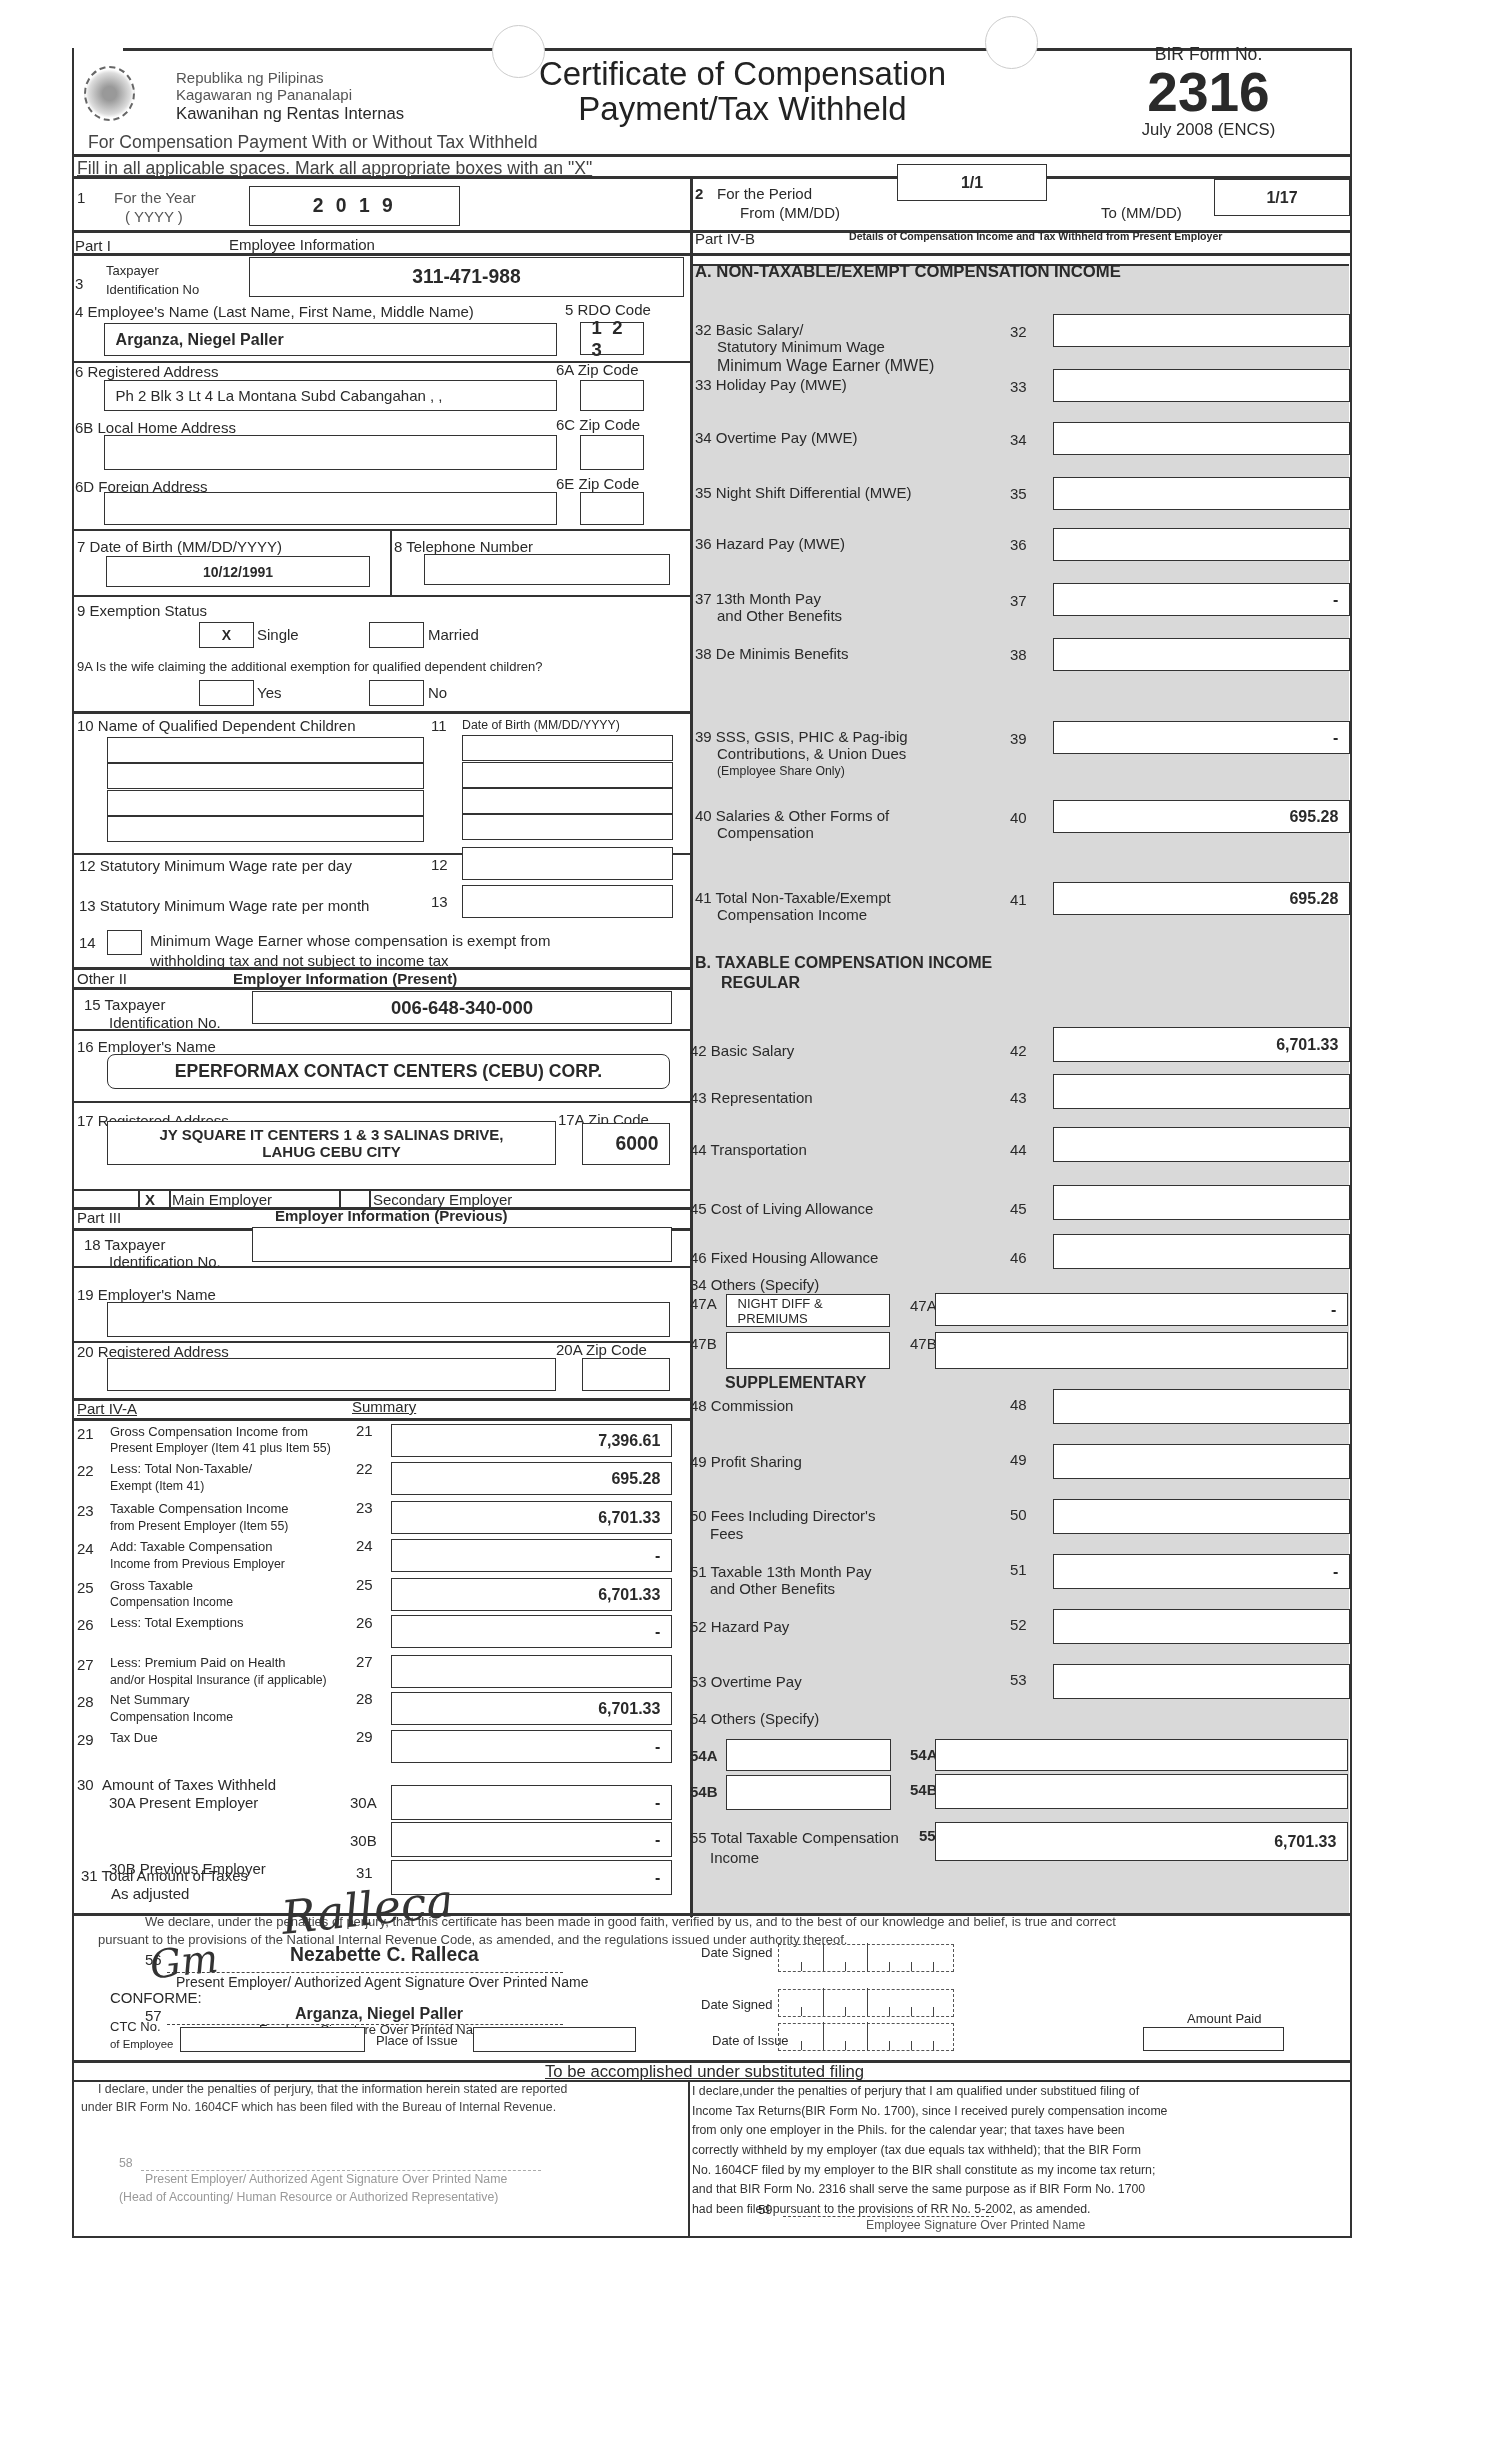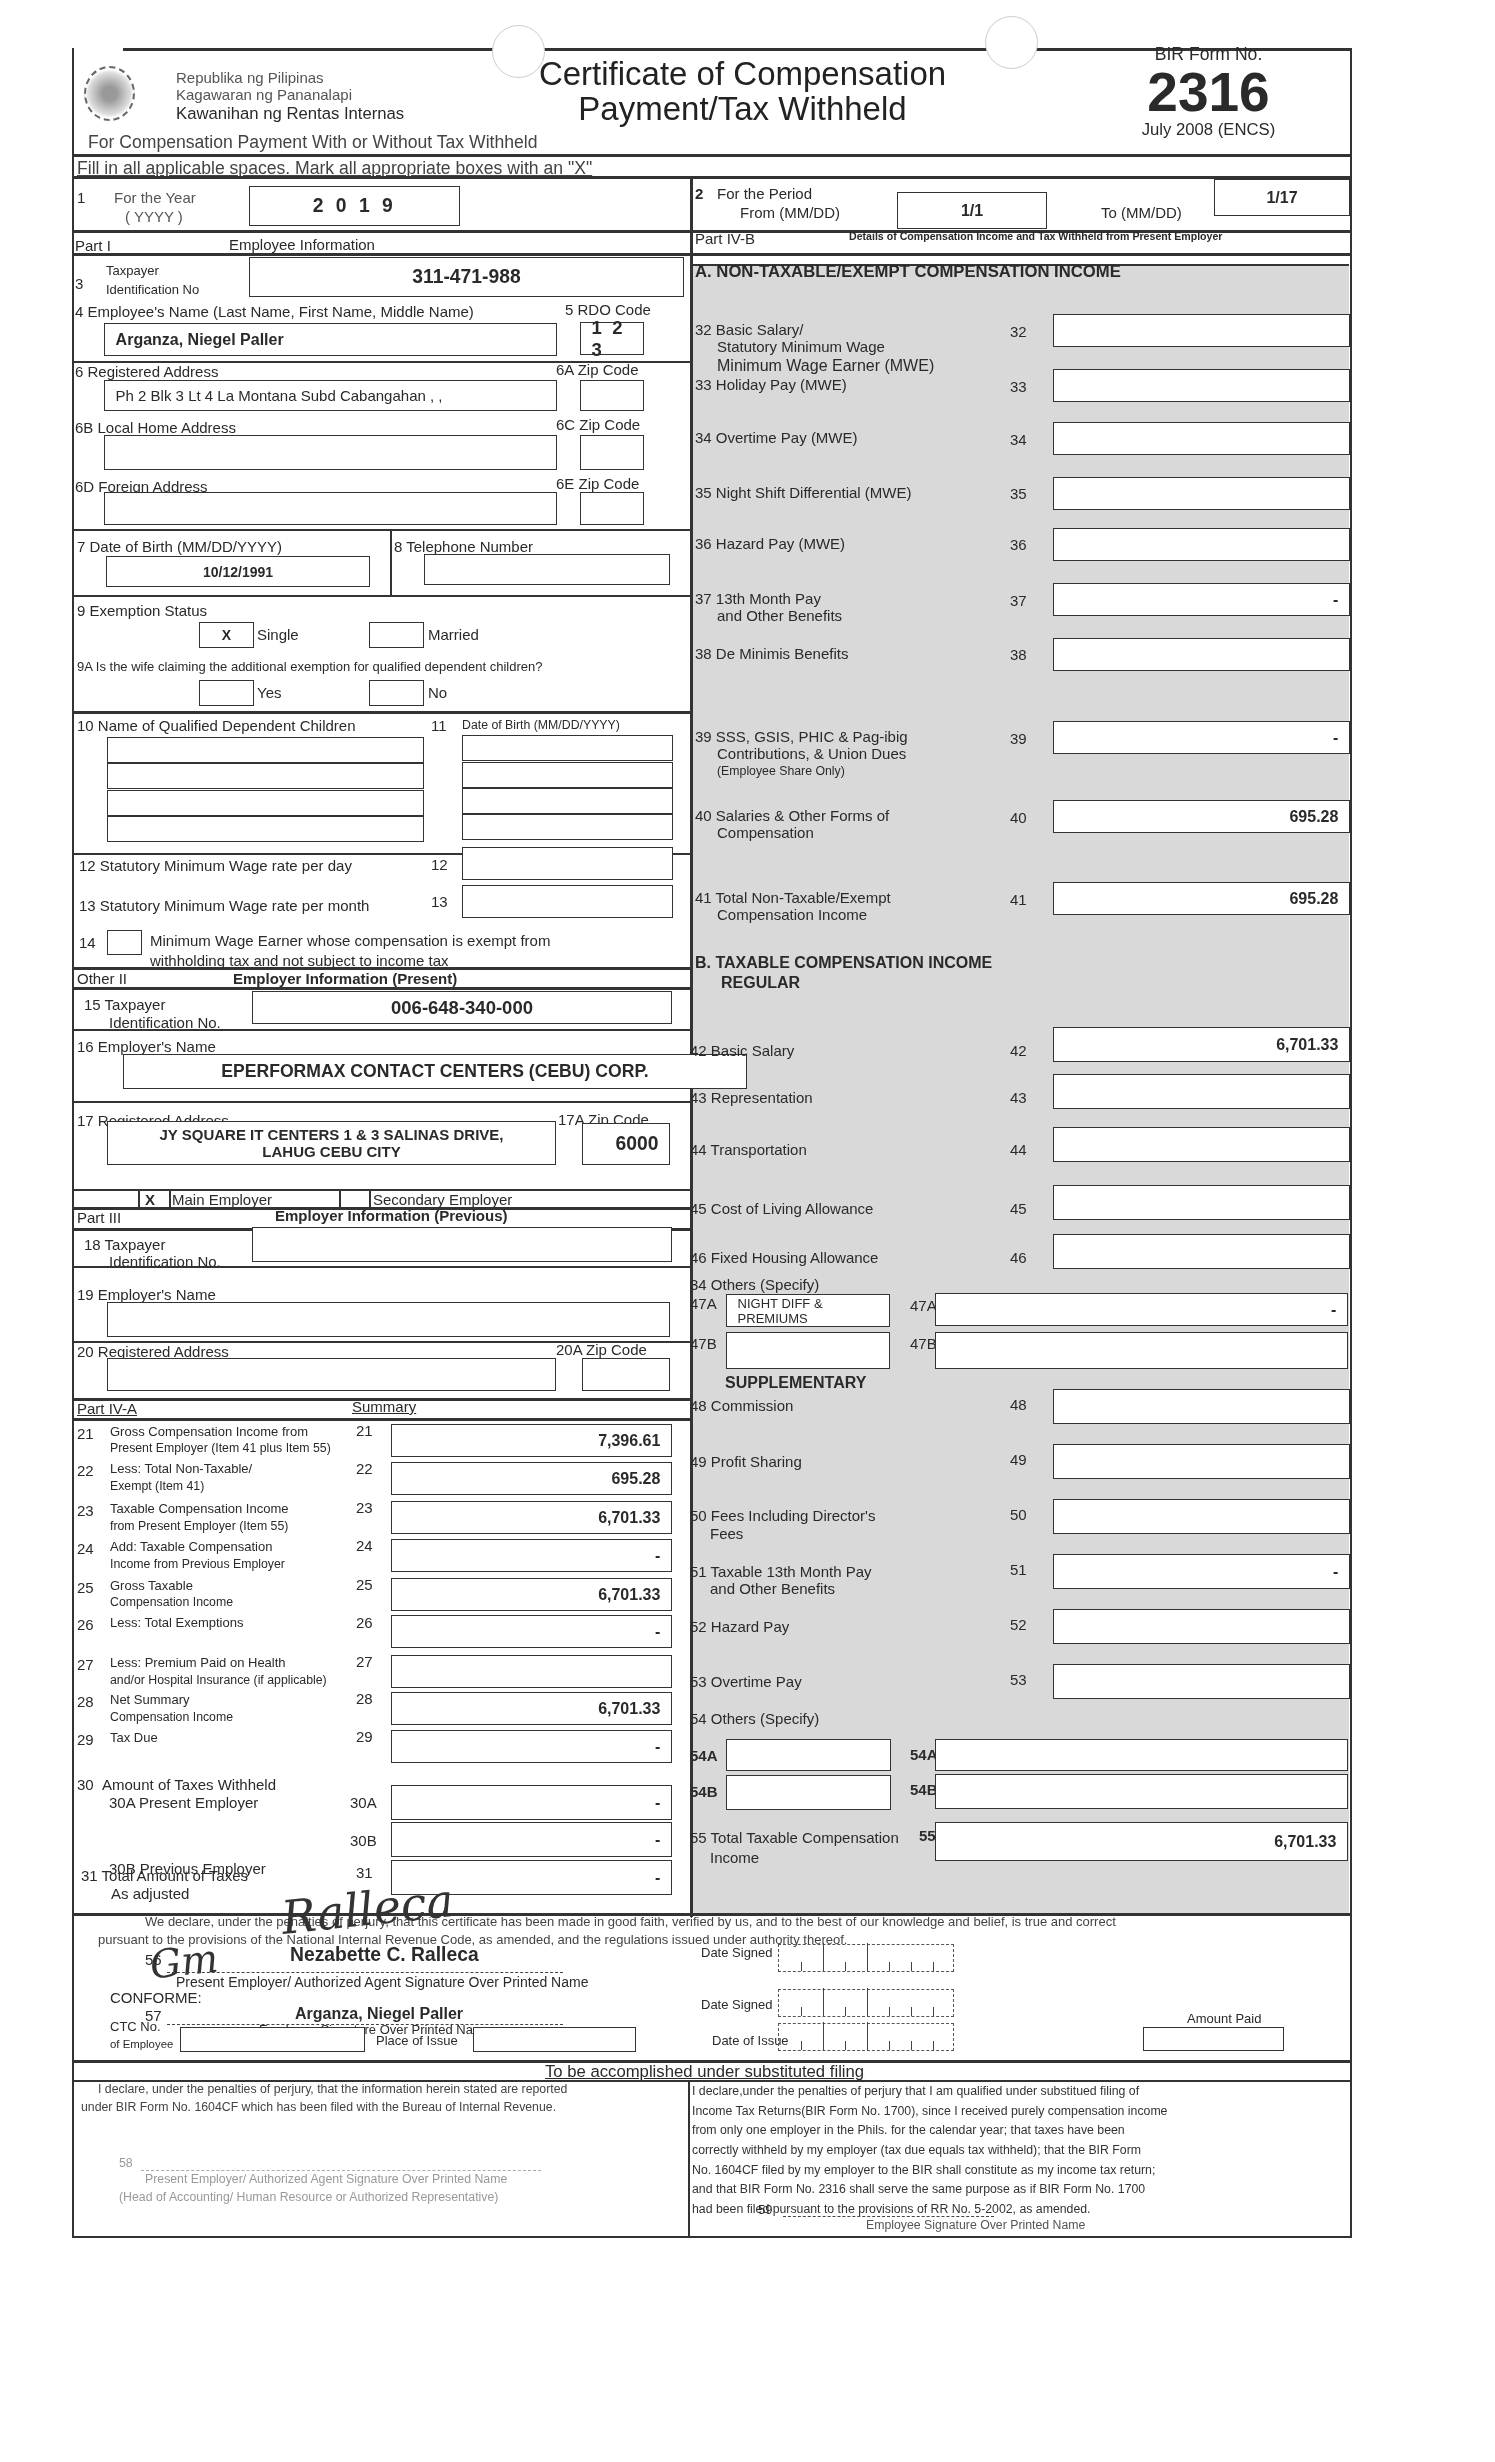--- a/index.html
+++ b/index.html
@@ -64,21 +64,21 @@
 <div class="shade" style="left:693px;top:264px;width:656px;height:1649px;"></div>
 
 <div class="lbl" style="left:77px;top:189px;">1</div>
 <div class="lbl" style="left:114px;top:189px;color:#555;">For the Year</div>
 <div class="lbl" style="left:125px;top:208px;color:#555;">( YYYY )</div>
 <div class="box c" style="left:249px;top:186px;width:211px;height:40px;font-size:19.3px;letter-spacing:3.5px;">2 0 1 9</div>
 
 <div class="lbl" style="left:695px;top:185px;font-weight:bold;">2</div>
 <div class="lbl" style="left:717px;top:185px;">For the Period</div>
 <div class="lbl" style="left:740px;top:204px;">From    (MM/DD)</div>
-<div class="box c" style="left:897px;top:192px;width:150px;height:37px;">1/1</div>
+<div class="box c" style="left:897px;top:164px;width:150px;height:37px;">1/1</div>
 <div class="lbl" style="left:1101px;top:204px;">To  (MM/DD)</div>
 <div class="box c" style="left:1214px;top:179px;width:136px;height:37px;">1/17</div>
 
 <div class="hline" style="left:72px;top:230px;width:1280px;"></div>
 
 <div class="partbar" style="left:75px;top:237px;">Part I</div>
 <div class="partbar" style="left:229px;top:236px;">Employee Information</div>
 <div class="partbar" style="left:695px;top:230px;">Part IV-B</div>
 <div class="lbl b" style="left:849px;top:230px;font-size:10.6px;">Details of Compensation Income and Tax Withheld from Present Employer</div>
 <div class="hline" style="left:72px;top:253px;width:1280px;"></div>
@@ -157,21 +157,21 @@
 
 <div class="hline" style="left:72px;top:967px;width:620px;"></div>
 <div class="partbar" style="left:77px;top:970px;">Other II</div>
 <div class="partbar" style="left:233px;top:970px;font-weight:bold;">Employer Information (Present)</div>
 <div class="hline" style="left:72px;top:987px;width:620px;"></div>
 <div class="lbl" style="left:84px;top:996px;"><span>15</span> <span>Taxpayer</span></div>
 <div class="lbl" style="left:109px;top:1014px;">Identification No.</div>
 <div class="box c" style="left:252px;top:991px;width:420px;height:33px;font-size:18.5px;">006-648-340-000</div>
 <div class="hline" style="left:72px;top:1029px;width:620px;height:1.8px;"></div>
 <div class="lbl" style="left:77px;top:1038px;">16 Employer's Name</div>
-<div class="box c" style="left:123px;top:1054px;width:624px;height:35px;font-size:17.6px;">EPERFORMAX CONTACT CENTERS (CEBU) CORP.</div>
+<div class="box c" style="left:107px;top:1054px;width:563px;height:35px;font-size:17.6px;border-radius:8px;">EPERFORMAX CONTACT CENTERS (CEBU) CORP.</div>
 <div class="hline" style="left:72px;top:1101px;width:620px;height:1.8px;"></div>
 <div class="lbl" style="left:77px;top:1112px;">17 Registered Address</div>
 <div class="lbl" style="left:558px;top:1111px;">17A Zip Code</div>
 <div class="box c" style="left:107px;top:1121px;width:449px;height:44px;flex-direction:column;font-size:15px;">
   <span>JY SQUARE IT CENTERS 1 &amp; 3 SALINAS DRIVE,</span>
   <span>LAHUG CEBU CITY</span>
 </div>
 <div class="box r" style="left:582px;top:1123px;width:88px;height:42px;font-size:19.3px;">6000</div>
 <div class="hline" style="left:72px;top:1189px;width:620px;height:1.8px;"></div>
 <div class="vline" style="left:138px;top:1189px;height:17.6px;width:1.8px;"></div>

